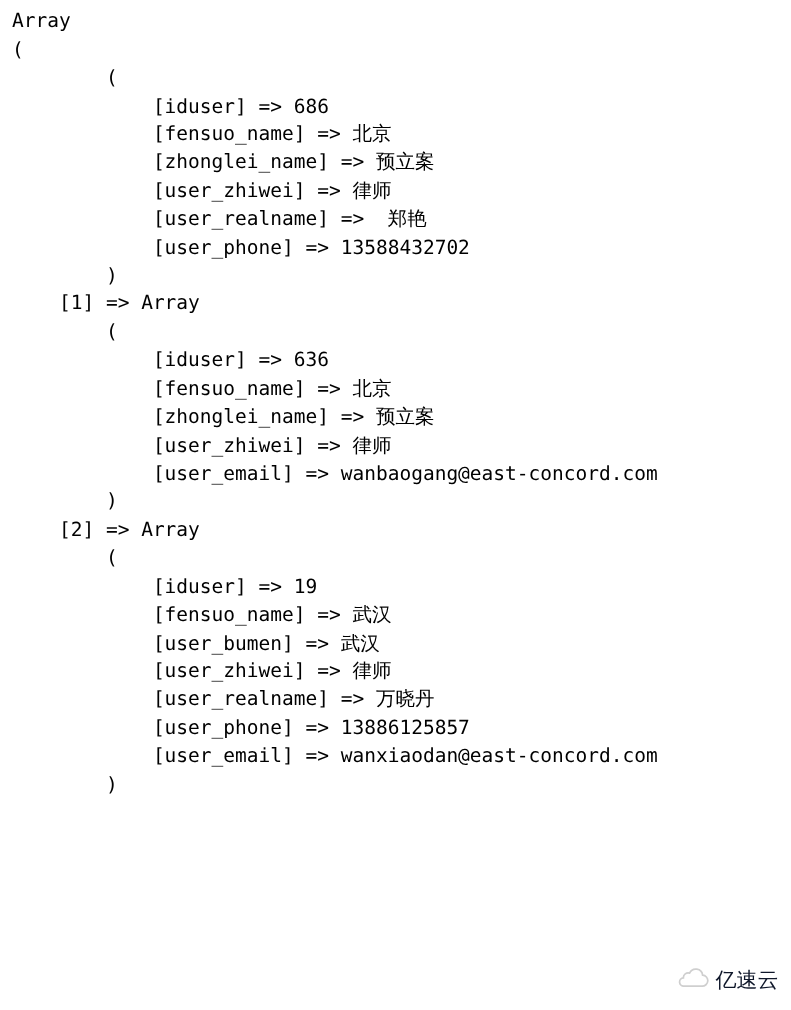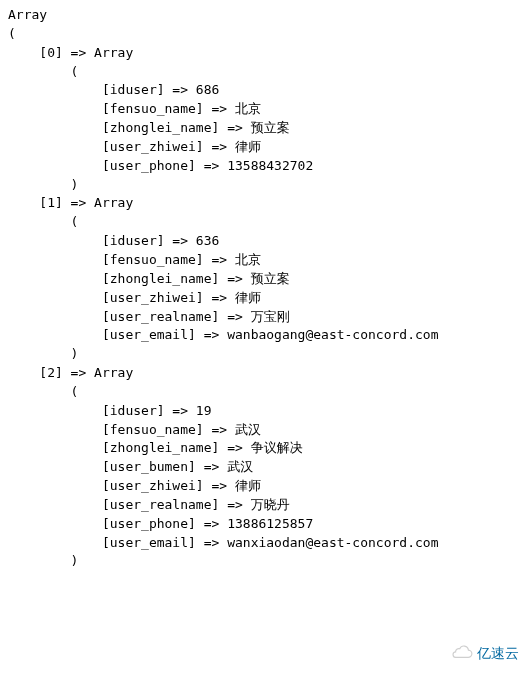--- a/index.html
+++ b/index.html
@@ -22,61 +22,59 @@
     .line {
       white-space: pre;
     }
     .watermark {
       position: absolute;
       right: 8px;
       bottom: 10px;
       display: flex;
       align-items: center;
       gap: 4px;
-      color: #0369a1;
+      color: #0f172a;
       font-family: "Microsoft YaHei", sans-serif;
       font-size: 14px;
       user-select: none;
       pointer-events: none;
     }
     .watermark svg {
       width: 22px;
       height: 14px;
     }
   </style>
 </head>
 <body>
 
 <div id="dump">
     <div class="line">Array</div>
     <div class="line">(</div>
-    <div class="line">    [0] =&gt; Array</div>
     <div class="line">        (</div>
     <div class="line">            [iduser] =&gt; 686</div>
     <div class="line">            [fensuo_name] =&gt; 北京</div>
     <div class="line">            [zhonglei_name] =&gt; 预立案</div>
     <div class="line">            [user_zhiwei] =&gt; 律师</div>
+    <div class="line">            [user_realname] =&gt;  郑艳</div>
     <div class="line">            [user_phone] =&gt; 13588432702</div>
     <div class="line">        )</div>
     <div class="line"></div>
     <div class="line">    [1] =&gt; Array</div>
     <div class="line">        (</div>
     <div class="line">            [iduser] =&gt; 636</div>
     <div class="line">            [fensuo_name] =&gt; 北京</div>
     <div class="line">            [zhonglei_name] =&gt; 预立案</div>
     <div class="line">            [user_zhiwei] =&gt; 律师</div>
-    <div class="line">            [user_realname] =&gt; 万宝刚</div>
     <div class="line">            [user_email] =&gt; wanbaogang@east-concord.com</div>
     <div class="line">        )</div>
     <div class="line"></div>
     <div class="line">    [2] =&gt; Array</div>
     <div class="line">        (</div>
     <div class="line">            [iduser] =&gt; 19</div>
     <div class="line">            [fensuo_name] =&gt; 武汉</div>
-    <div class="line">            [zhonglei_name] =&gt; 争议解决</div>
     <div class="line">            [user_bumen] =&gt; 武汉</div>
     <div class="line">            [user_zhiwei] =&gt; 律师</div>
     <div class="line">            [user_realname] =&gt; 万晓丹</div>
     <div class="line">            [user_phone] =&gt; 13886125857</div>
     <div class="line">            [user_email] =&gt; wanxiaodan@east-concord.com</div>
     <div class="line">        )</div>
   </div>
 
 <div class="watermark">
   <span>

